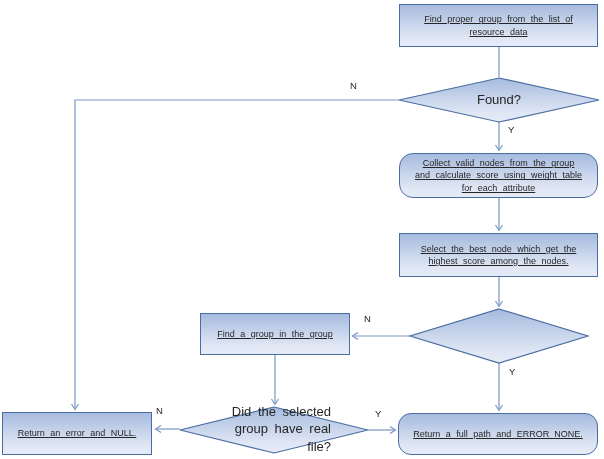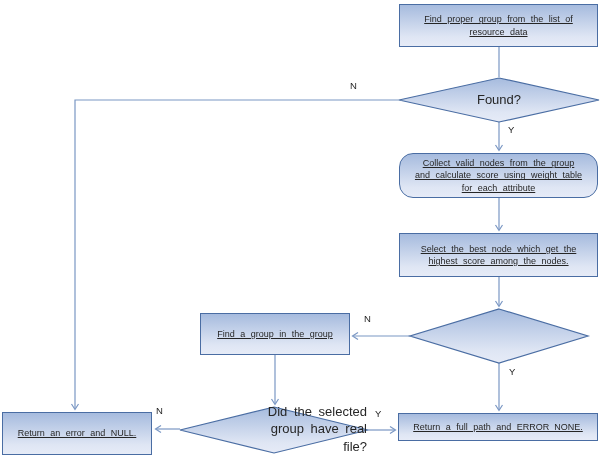--- a/index.html
+++ b/index.html
@@ -98,30 +98,30 @@
   </div>
 
   <div class="node box" style="left:200px; top:313px; width:150px; height:42px;">
     <span>Find a group in the group</span>
   </div>
 
   <div class="node box" style="left:2px; top:412px; width:150px; height:43px;text-align:right;">
     <span>Return an error and NULL.</span>
   </div>
 
-  <div class="node box" style="left:398px; top:413px; width:200px; height:28px;">
+  <div class="node box" style="left:398px; top:413px; width:200px; height:42px;border-radius:13px;">
     <span>Return a full path and ERROR_NONE.</span>
   </div>
 
   <div class="diamond-text" style="left:449px; top:78px; width:100px; height:44px;">
     <span>Found?</span>
   </div>
 
 
-  <div class="diamond-text" style="left:217px; top:407px; width:114px; height:44px;margin-left:36px;">
+  <div class="diamond-text" style="left:217px; top:407px; width:114px; height:44px;">
     <span>Did the selected group have real file?</span>
   </div>
 
   <span class="edge-label" style="left:350px; top:80px;">N</span>
   <span class="edge-label" style="left:508px; top:124px;">Y</span>
   <span class="edge-label" style="left:364px; top:313px;">N</span>
   <span class="edge-label" style="left:509px; top:366px;">Y</span>
   <span class="edge-label" style="left:156px; top:405px;">N</span>
   <span class="edge-label" style="left:375px; top:408px;">Y</span>
 

